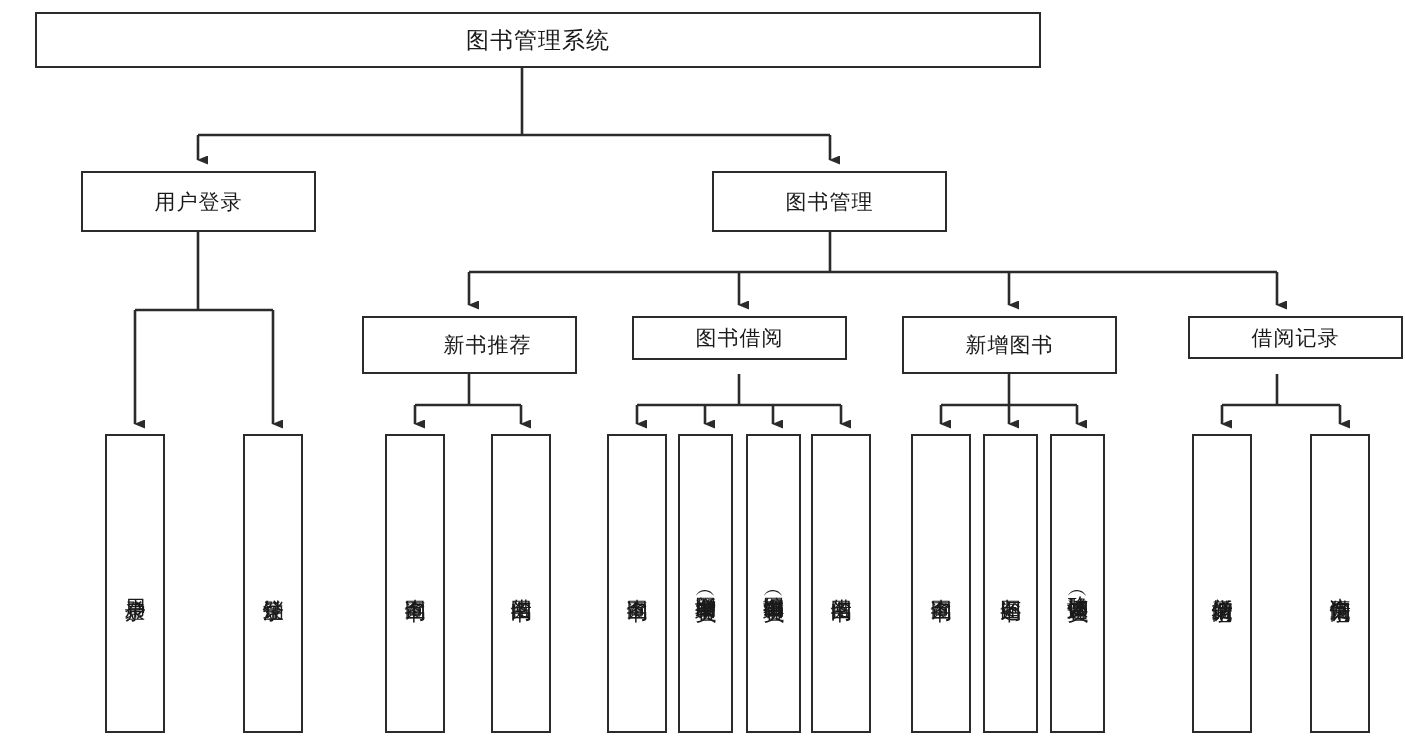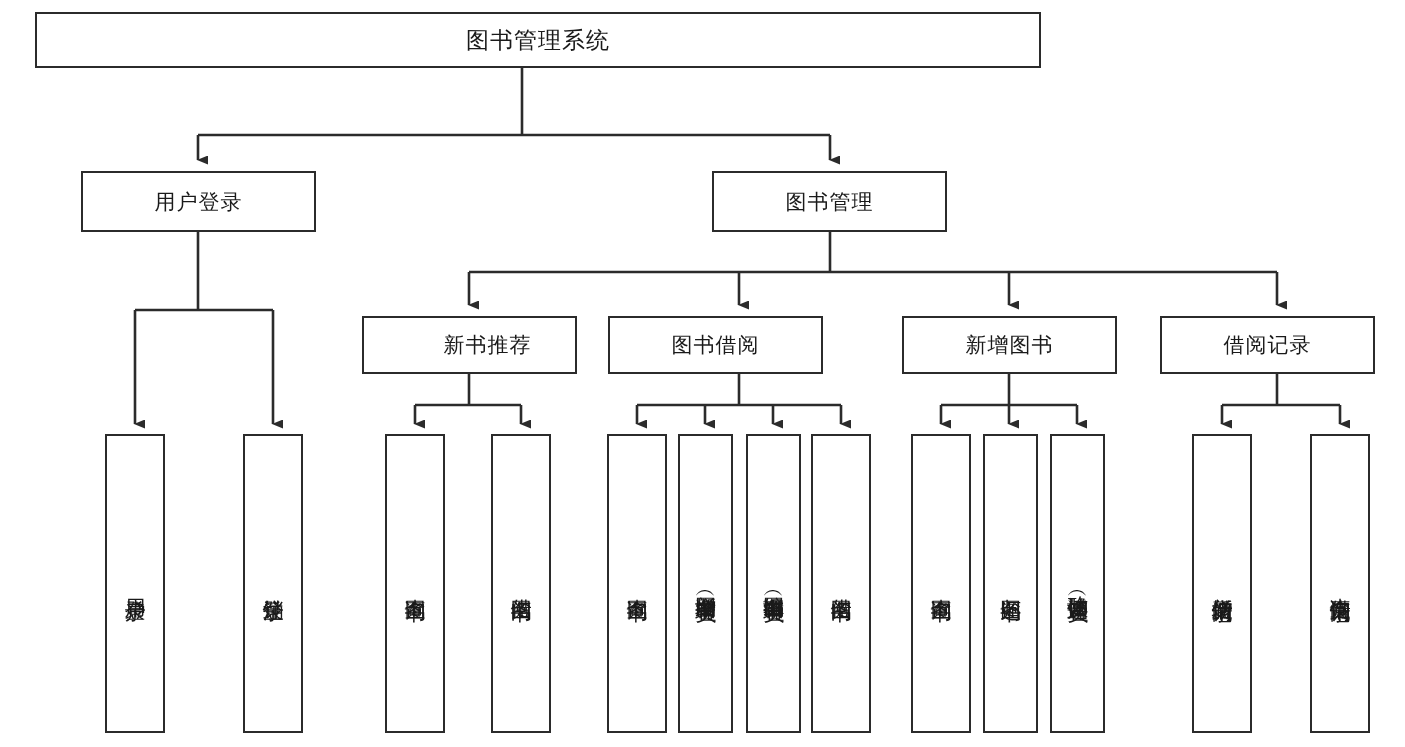--- a/index.html
+++ b/index.html
@@ -139,29 +139,29 @@
   </div>
 
   <div class="node level-2" style="left:712px; top:171px; width:235px; height:61px;">
     <span class="node-label">图书管理</span>
   </div>
 
   <div class="node level-3" style="left:362px; top:316px; width:215px; height:58px;padding-left:36px;">
     <span class="node-label">新书推荐</span>
   </div>
 
-  <div class="node level-3" style="left:608px; top:316px; width:215px; height:58px;justify-content:center;">
+  <div class="node level-3" style="left:632px; top:316px; width:215px; height:44px;justify-content:center;">
     <span class="node-label">图书借阅</span>
   </div>
 
   <div class="node level-3" style="left:902px; top:316px; width:215px; height:58px;">
     <span class="node-label">新增图书</span>
   </div>
 
-  <div class="node level-3" style="left:1160px; top:316px; width:215px; height:58px;">
+  <div class="node level-3" style="left:1188px; top:316px; width:215px; height:43px;">
     <span class="node-label">借阅记录</span>
   </div>
 
   <div class="node leaf" style="left:105px; top:434px; width:60px; height:299px;">
     <span class="vtext">用户登录</span>
   </div>
   <div class="node leaf" style="left:243px; top:434px; width:60px; height:299px;">
     <span class="vtext">注销登录</span>
   </div>
 

